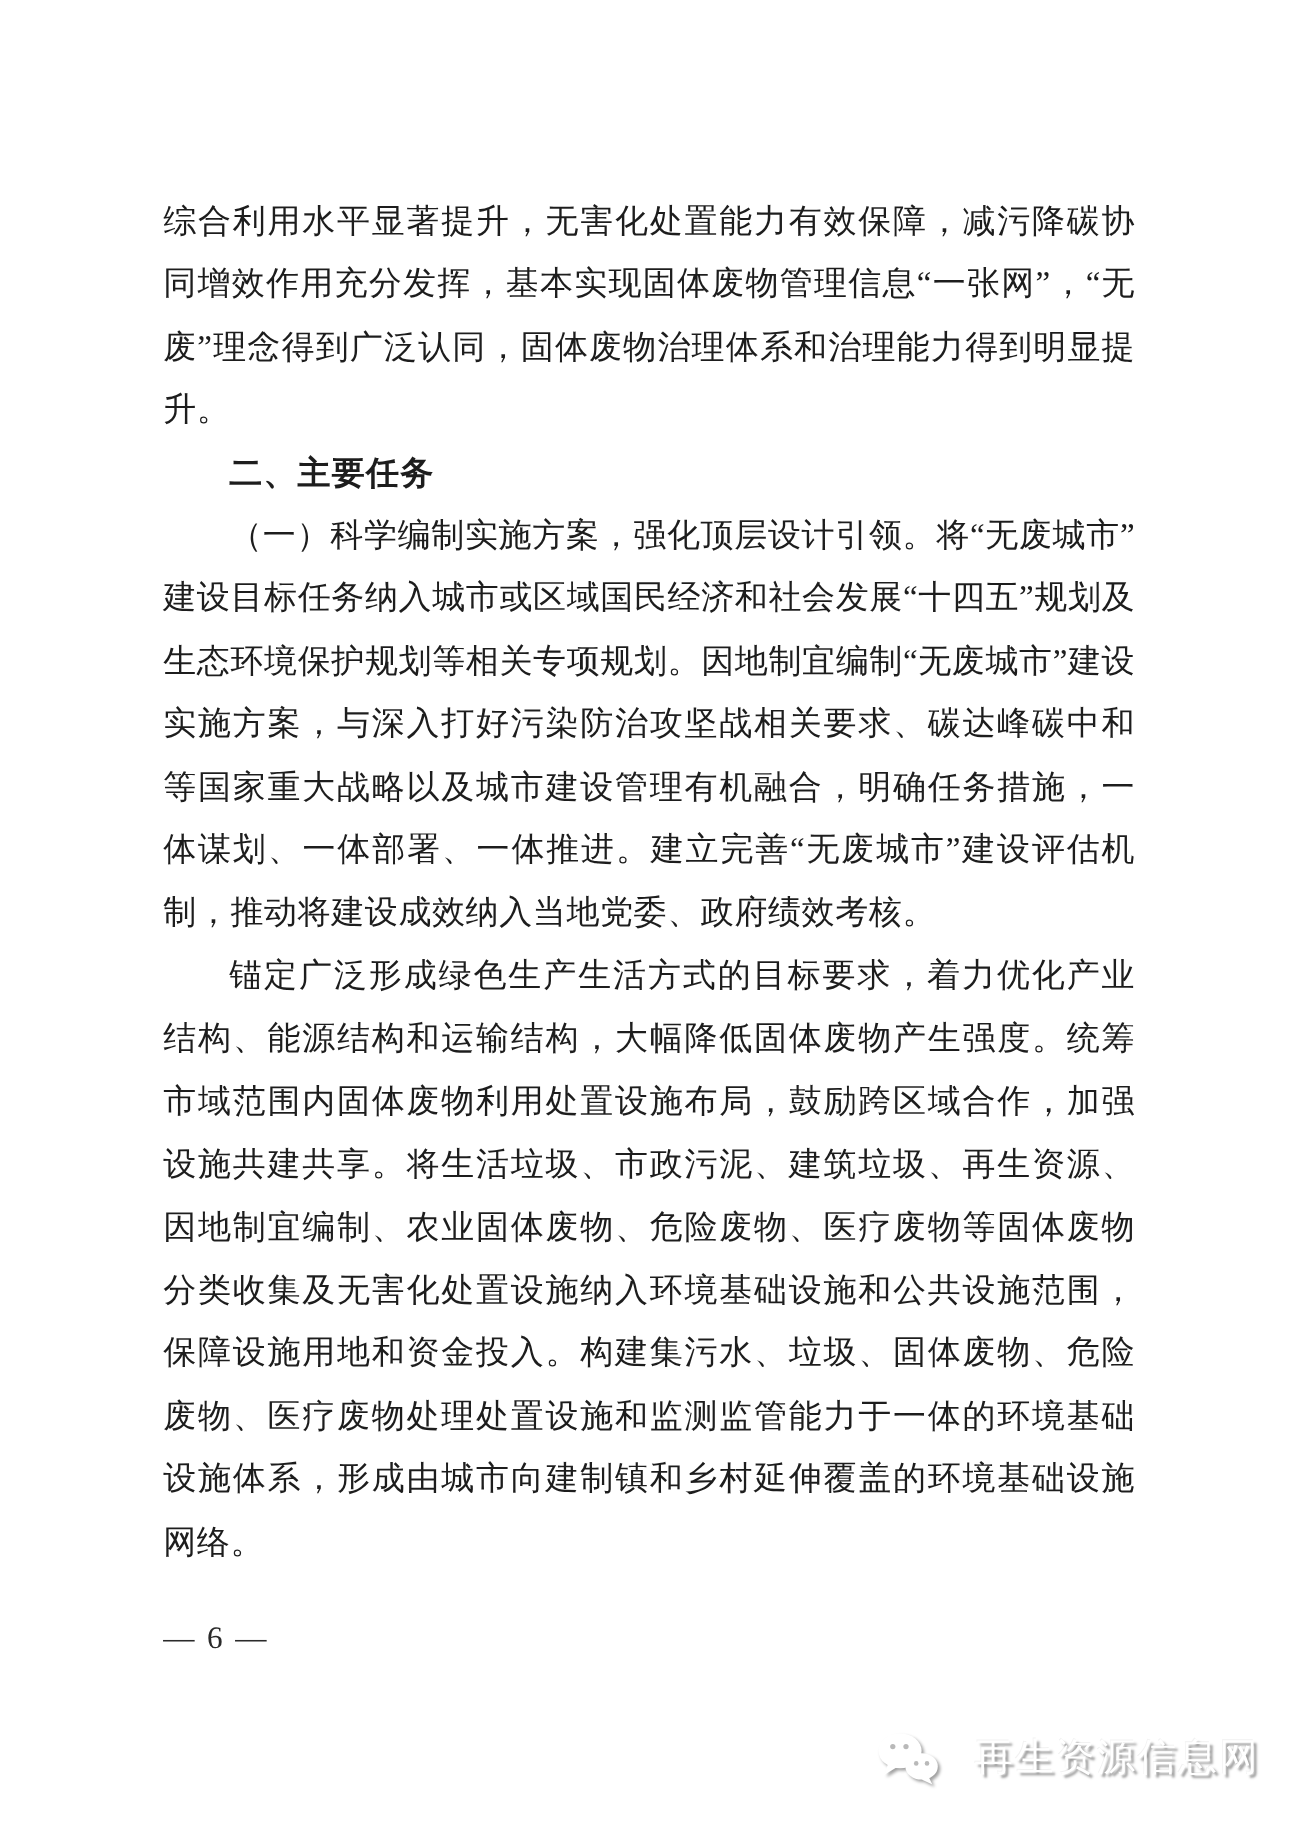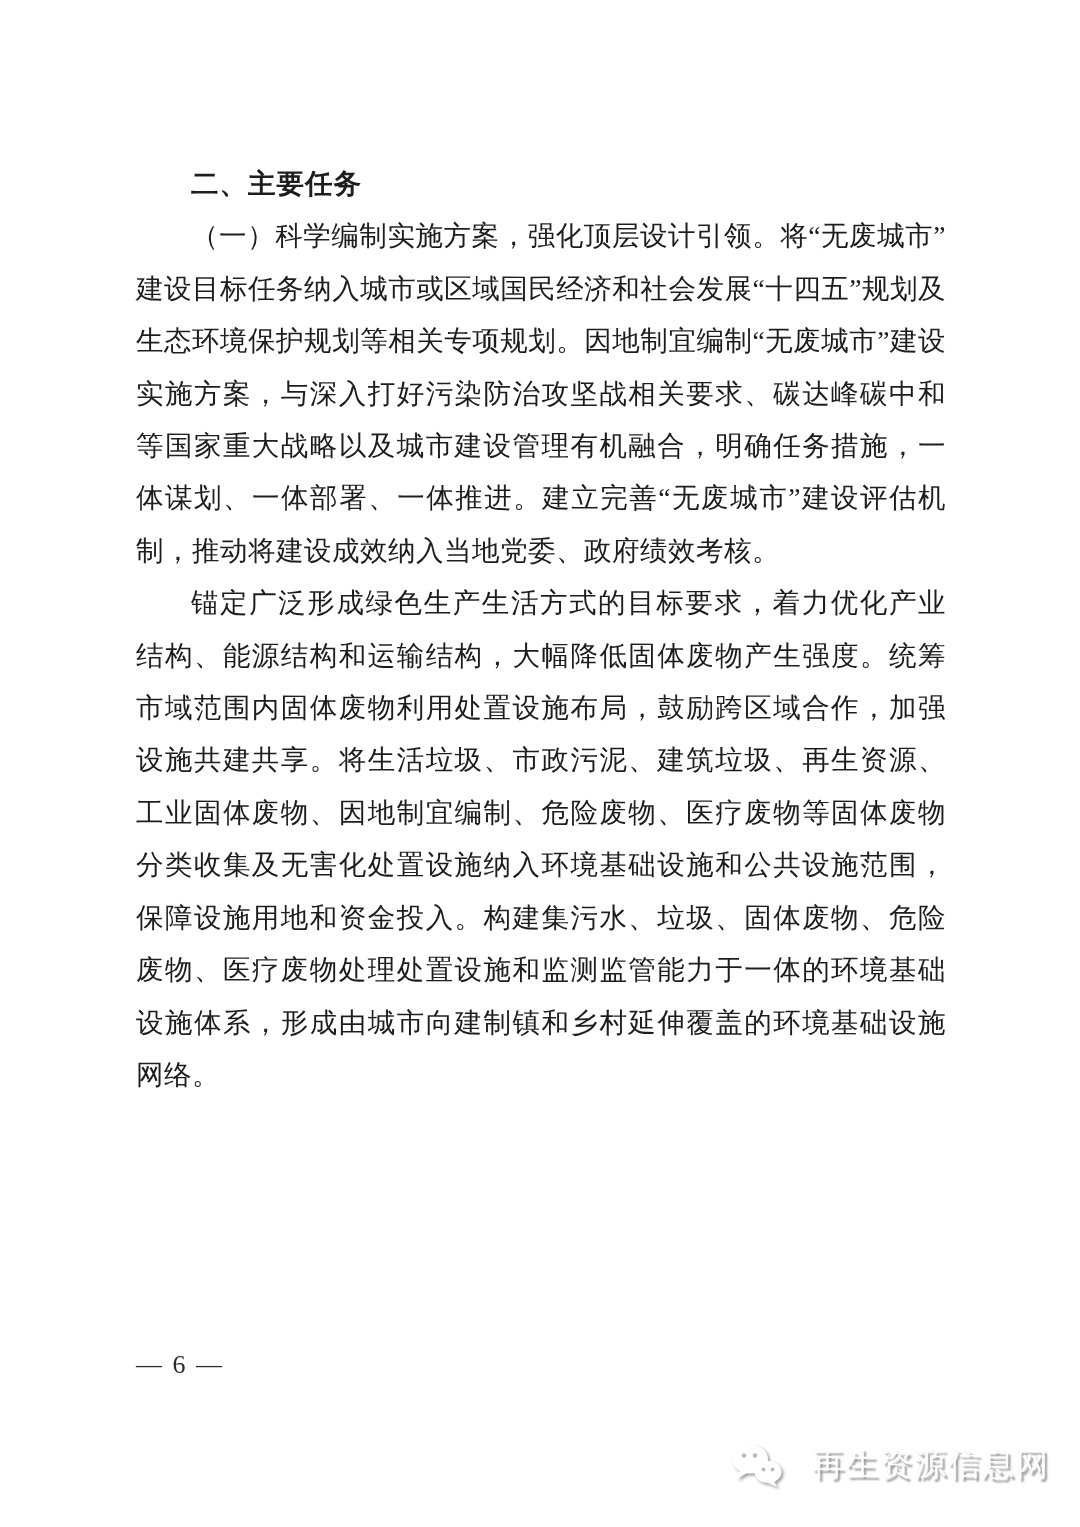--- a/index.html
+++ b/index.html
@@ -62,26 +62,27 @@
   .wechat-icon svg {
     display: block;
     filter: drop-shadow(2.5px 2.5px 1.5px #a0a0a0);
   }
 </style>
 </head>
 <body>
 
 <main class="page-content">
 
+  <p class="para">综合利用水平显著提升，无害化处置能力有效保障，减污降碳协同增效作用充分发挥，基本实现固体废物管理信息“一张网”，“无废”理念得到广泛认同，固体废物治理体系和治理能力得到明显提升。</p>
 
   <p class="para indent heading">二、主要任务</p>
 
   <p class="para indent"><span class="lead">（一）科学编制实施方案，强化顶层设计引领。</span><span>将“无废城市”建设目标任务纳入城市或区域国民经济和社会发展“十四五”规划及生态环境保护规划等相关专项规划。因地制宜编制“无废城市”建设实施方案，与深入打好污染防治攻坚战相关要求、碳达峰碳中和等国家重大战略以及城市建设管理有机融合，明确任务措施，一体谋划、一体部署、一体推进。建立完善“无废城市”建设评估机制，推动将建设成效纳入当地党委、政府绩效考核。</span></p>
 
-  <p class="para indent">锚定广泛形成绿色生产生活方式的目标要求，着力优化产业结构、能源结构和运输结构，大幅降低固体废物产生强度。统筹市域范围内固体废物利用处置设施布局，鼓励跨区域合作，加强设施共建共享。将生活垃圾、市政污泥、建筑垃圾、再生资源、工业固体废物、因地制宜编制、危险废物、医疗废物等固体废物分类收集及无害化处置设施纳入环境基础设施和公共设施范围，保障设施用地和资金投入。构建集污水、垃圾、固体废物、危险废物、医疗废物处理处置设施和监测监管能力于一体的环境基础设施体系，形成由城市向建制镇和乡村延伸覆盖的环境基础设施网络。</p>
+  <p class="para indent">锚定广泛形成绿色生产生活方式的目标要求，着力优化产业结构、能源结构和运输结构，大幅降低固体废物产生强度。统筹市域范围内固体废物利用处置设施布局，鼓励跨区域合作，加强设施共建共享。将生活垃圾、市政污泥、建筑垃圾、再生资源、因地制宜编制、农业固体废物、危险废物、医疗废物等固体废物分类收集及无害化处置设施纳入环境基础设施和公共设施范围，保障设施用地和资金投入。构建集污水、垃圾、固体废物、危险废物、医疗废物处理处置设施和监测监管能力于一体的环境基础设施体系，形成由城市向建制镇和乡村延伸覆盖的环境基础设施网络。</p>
 
 
 </main>
 
 <div class="page-number">— 6 —</div>
 
 <div class="watermark">
   <span class="wechat-icon">
     <svg width="54" height="46" viewBox="0 0 54 46" xmlns="http://www.w3.org/2000/svg">
 

